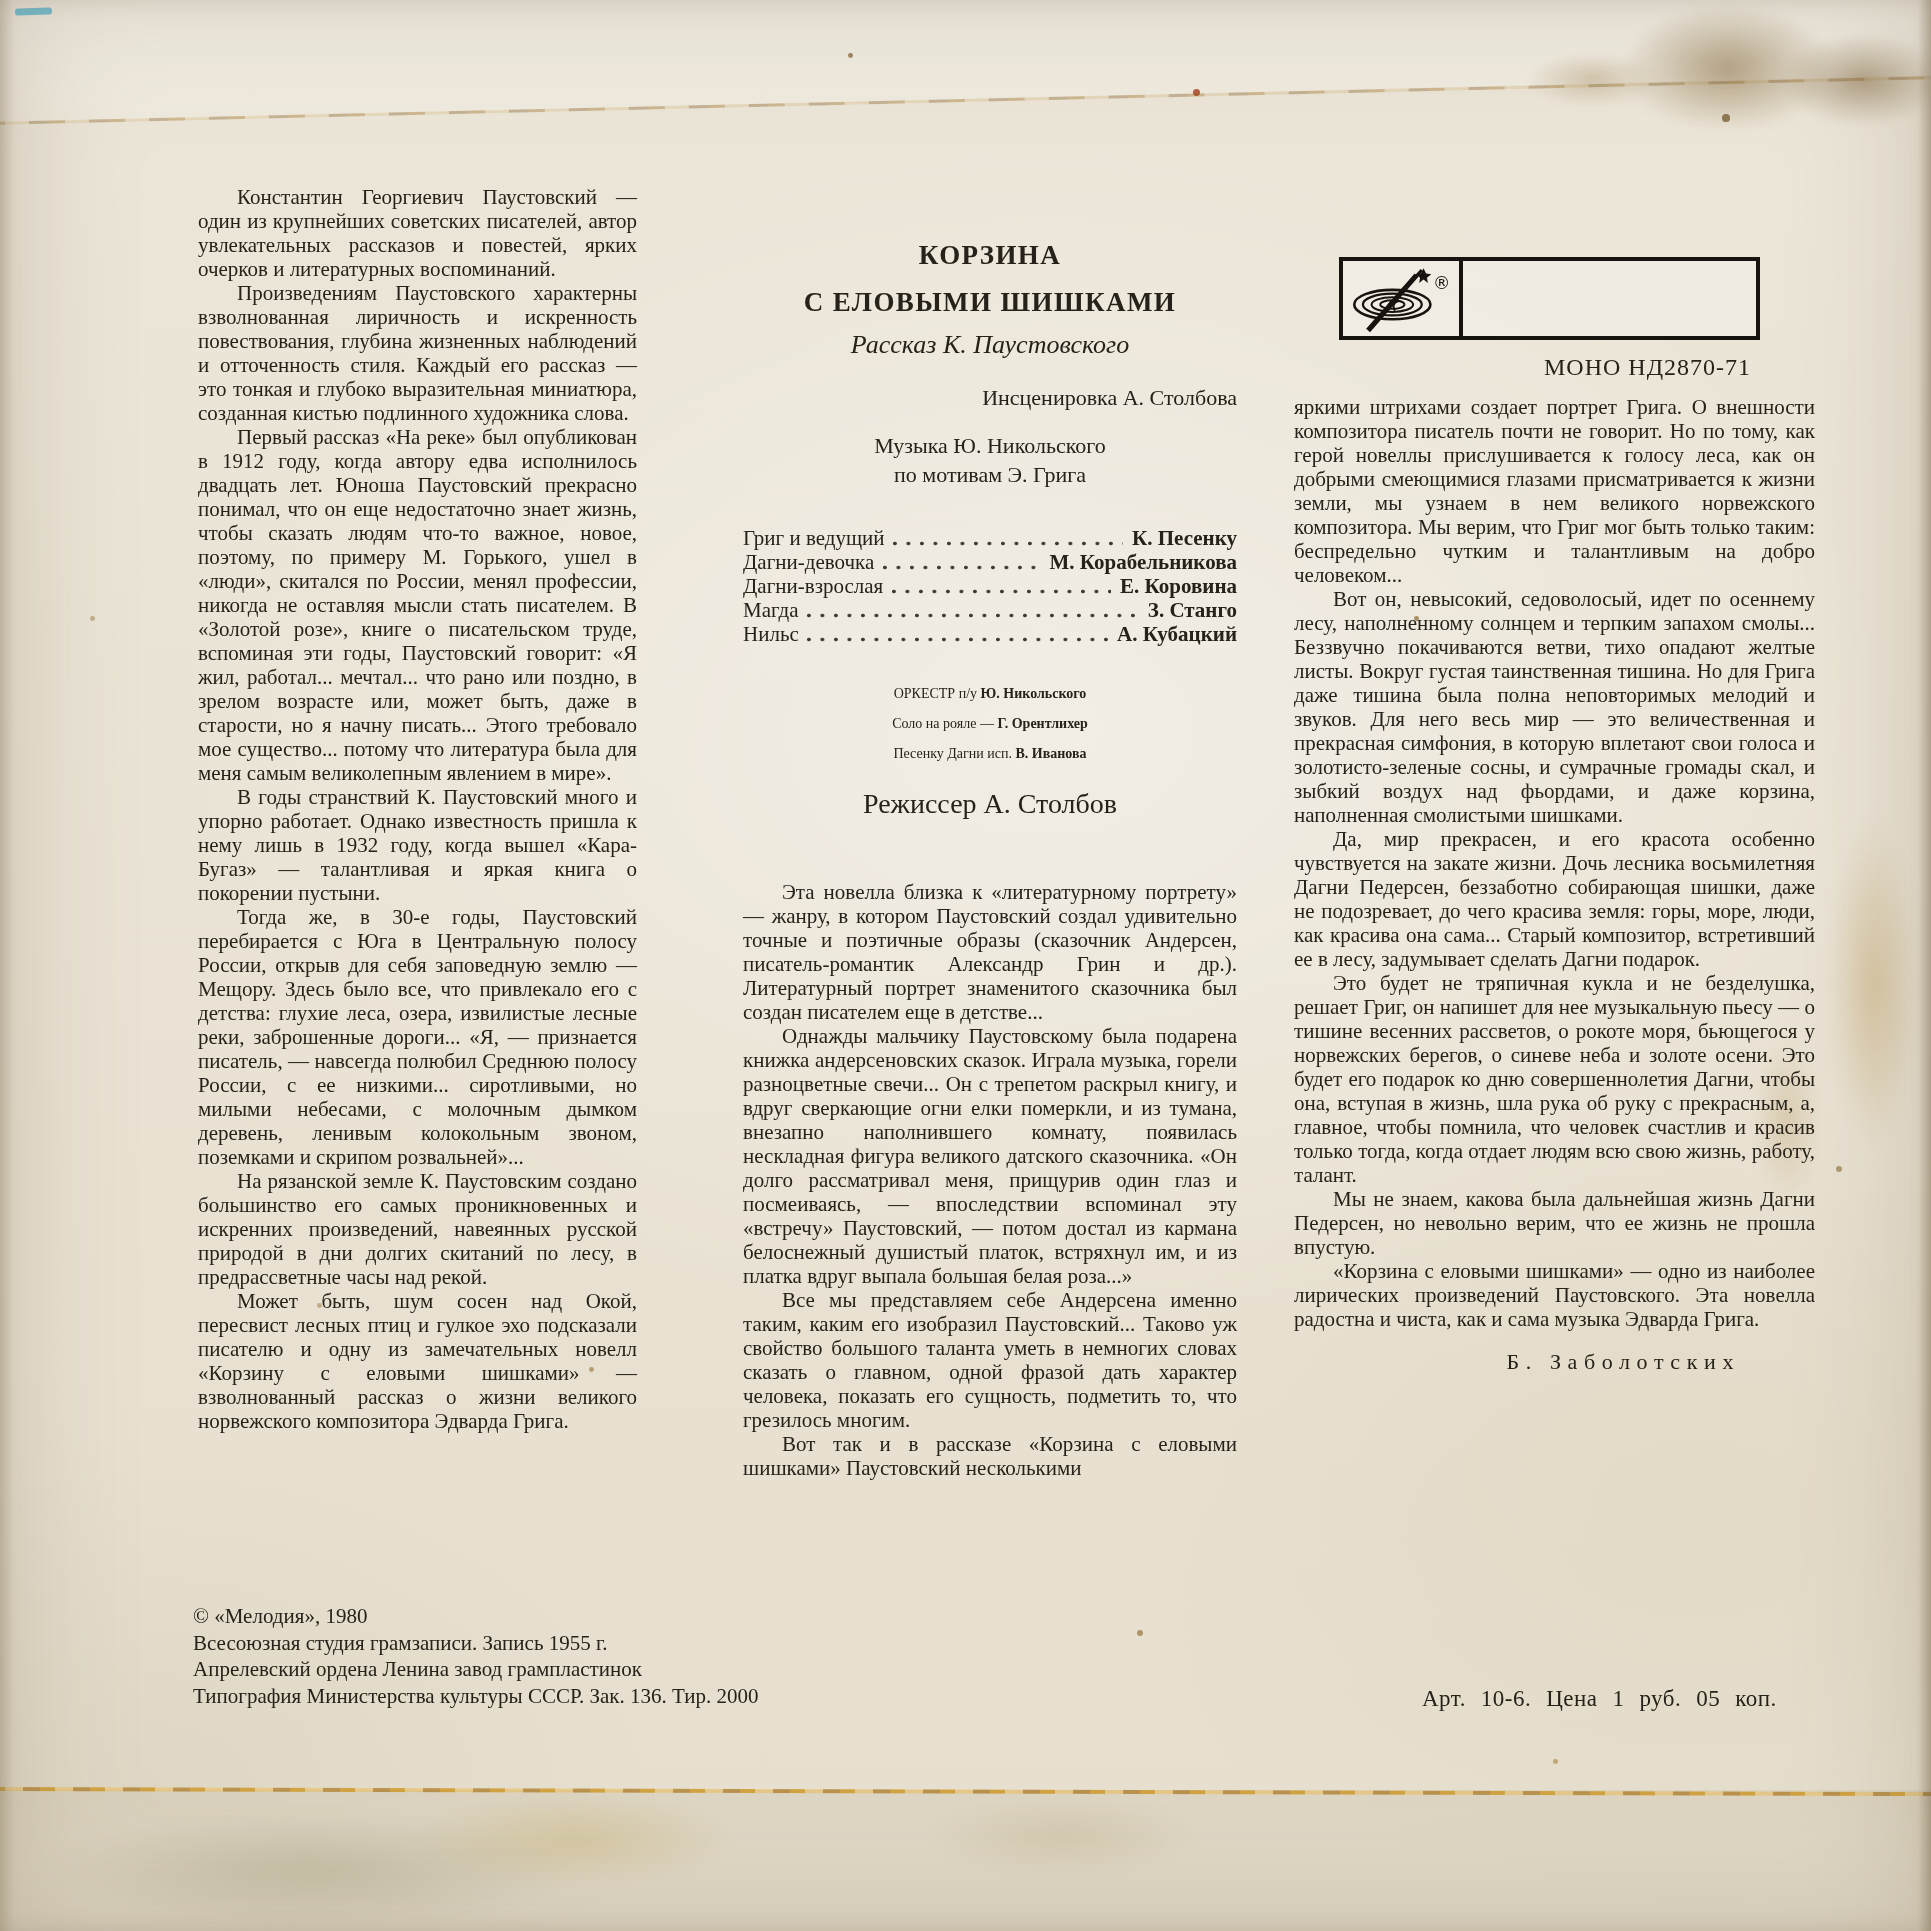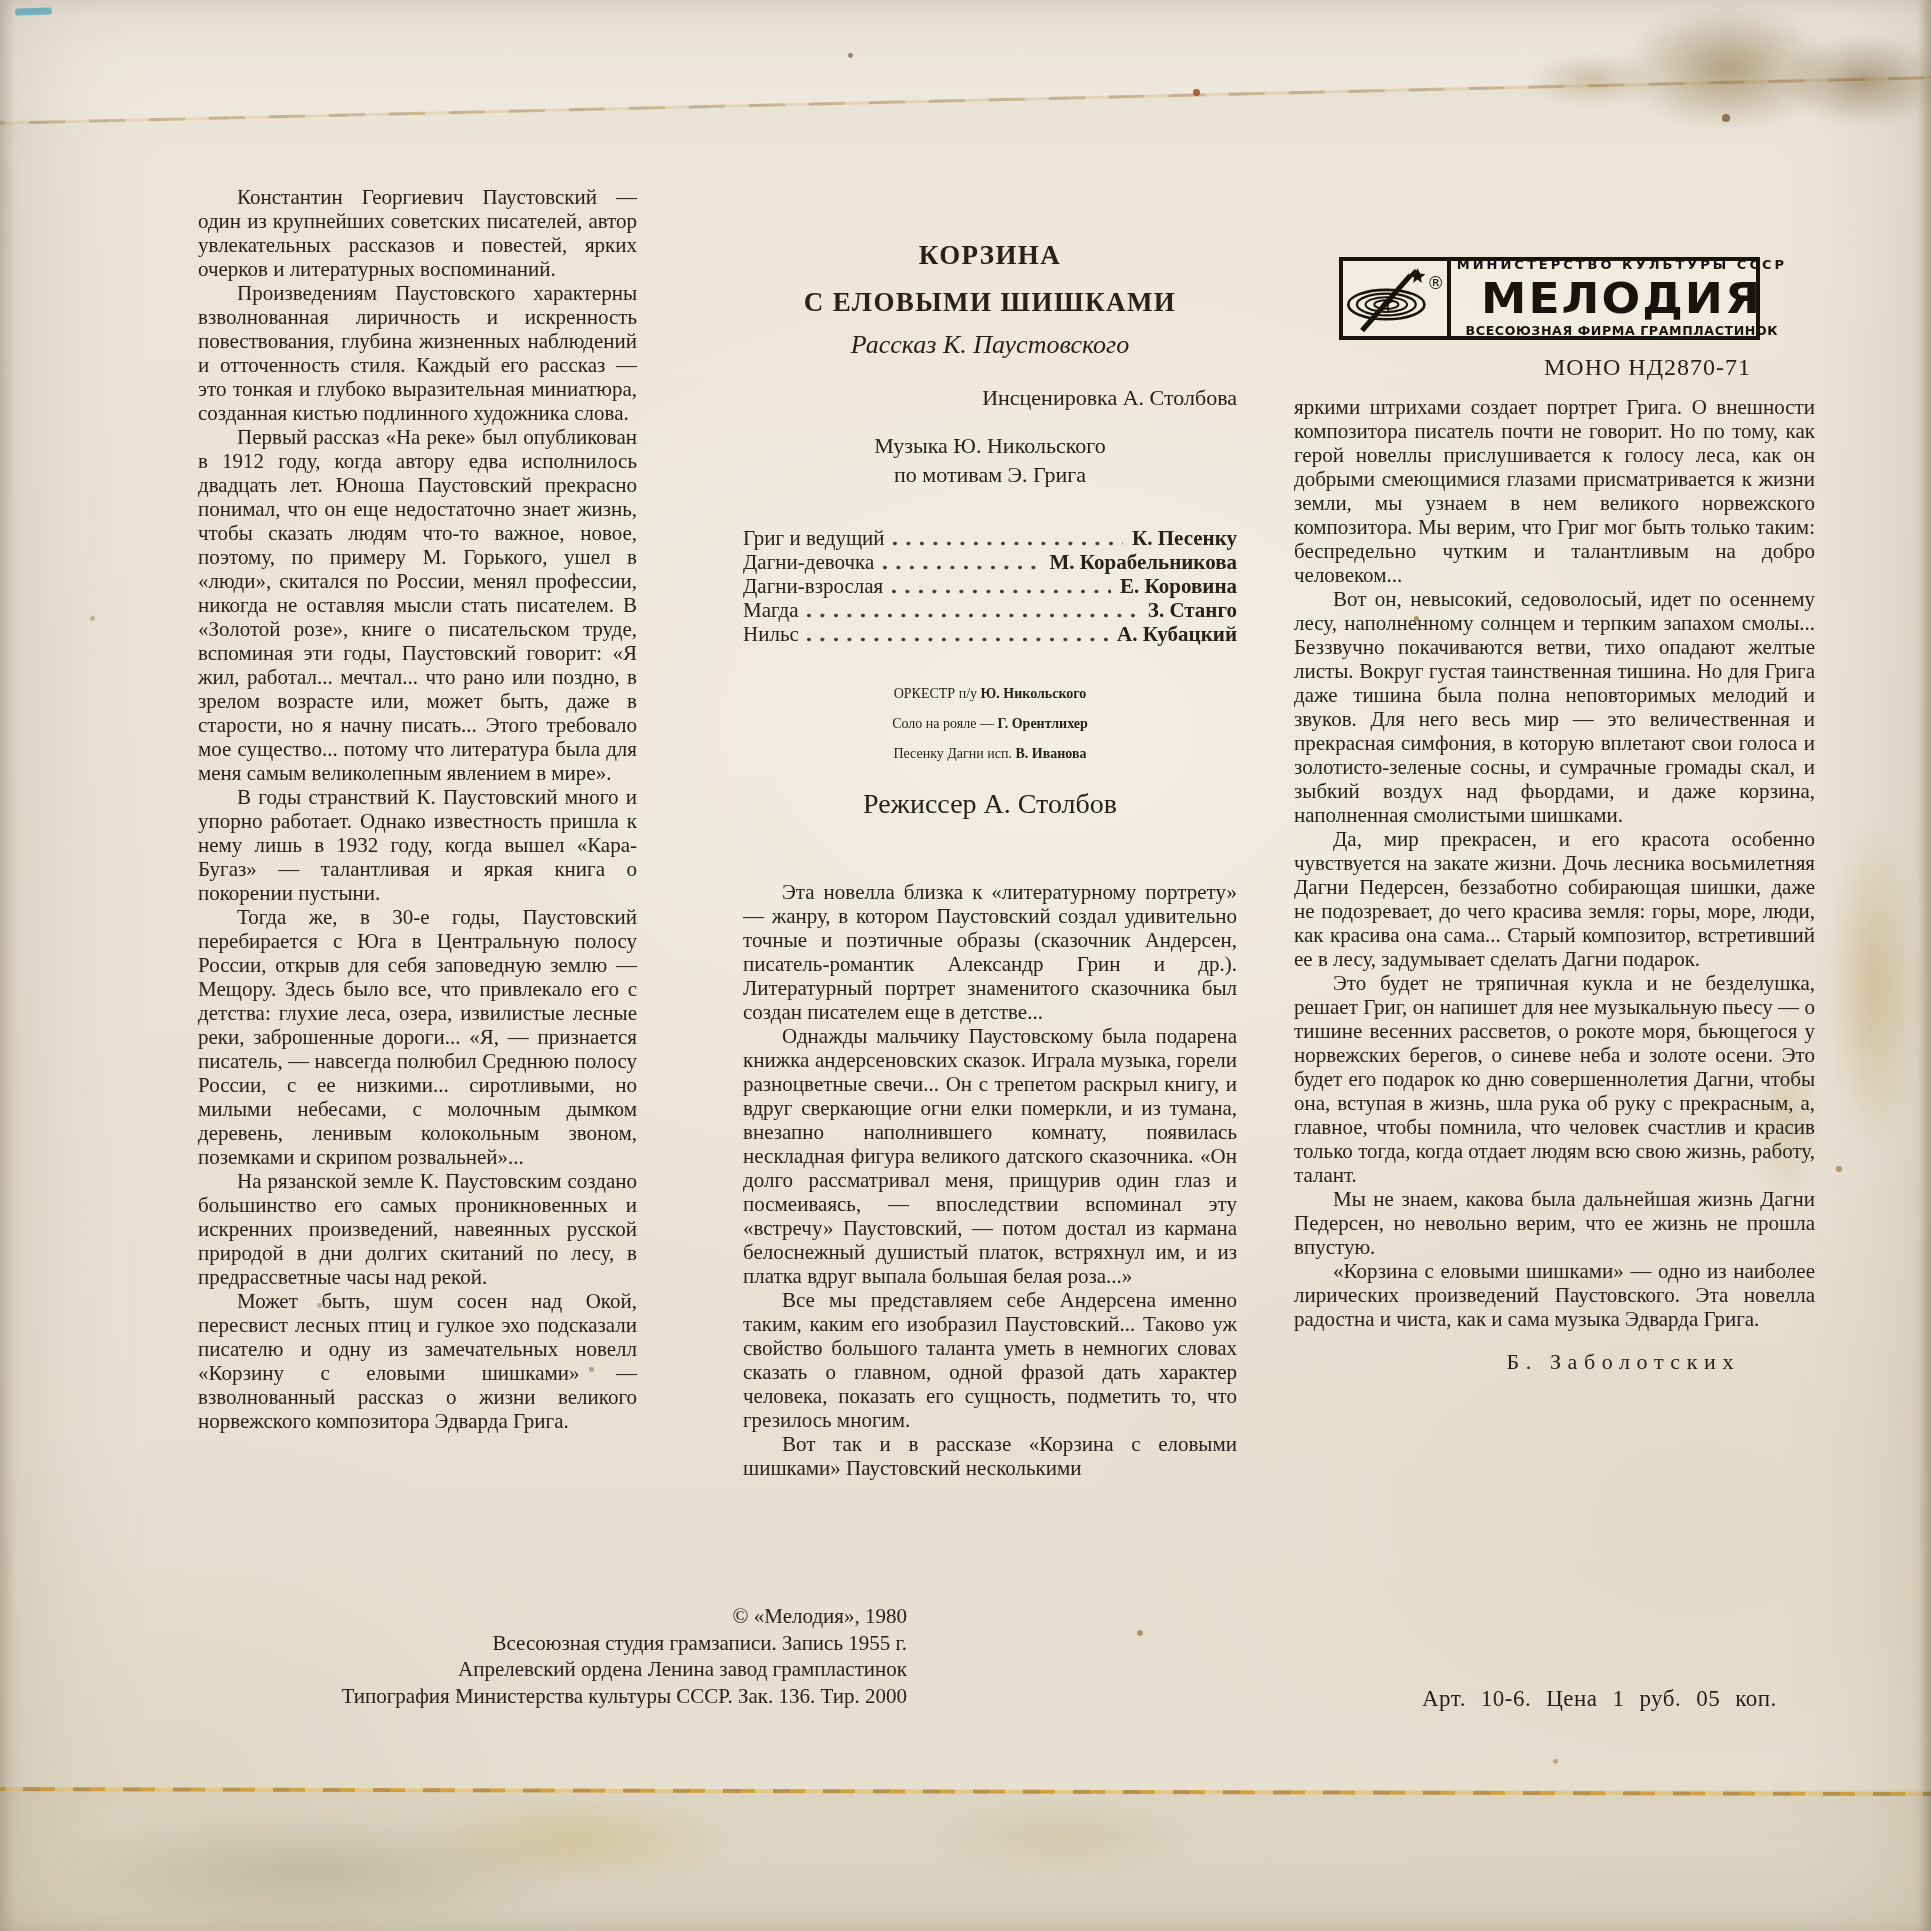--- a/index.html
+++ b/index.html
@@ -73,21 +73,21 @@
   .logo-textcell{flex:1;display:flex;flex-direction:column;justify-content:center;align-items:center;padding:1.9px 5.8px 3.9px;
     font-family:"DejaVu Sans","Liberation Sans",sans-serif;color:#171410;}
   .ministry{font-size:13px;font-weight:bold;letter-spacing:3px;white-space:nowrap;}
   .brand{font-size:43px;font-weight:bold;letter-spacing:1.9px;line-height:42px;transform:scaleX(1.06);white-space:nowrap;}
   .firm{font-size:12.6px;font-weight:bold;letter-spacing:0.6px;white-space:nowrap;}
   .mono-code{margin-top:14.5px;text-align:right;padding-right:64px;font-size:24px;letter-spacing:1px;}
   .right-body{margin-top:16.4px;}
   .byline{margin-top:19.3px;text-align:right;padding-right:75px;font-size:22px;letter-spacing:.30em;white-space:nowrap;}
 
   .imprint{position:absolute;left:193px;top:1603px;width:714px;font-size:21px;line-height:26.6px;}
-  .imprint div{white-space:nowrap;text-align:right;}
+  .imprint div{white-space:nowrap;}
   .price{position:absolute;left:1422px;top:1686px;font-size:23px;letter-spacing:0.5px;word-spacing:8.7px;white-space:nowrap;}
 </style>
 </head>
 <body>
 
 <div id="sleeve">
 
   <div class="overlay flap-top"></div>
   <div class="overlay crease-top"></div>
   <div class="overlay flap-bottom"></div>
@@ -184,25 +184,20 @@
             <ellipse cx="50" cy="48" rx="24" ry="8.5" stroke-width="2.4"></ellipse>
             <ellipse cx="50" cy="48" rx="14" ry="5" stroke-width="2.2"></ellipse>
             <path d="M44,52 q4,-11 13,-8 q-9,3 -4,11" stroke-width="2.4"></path>
             <path d="M22,78 L78,14" stroke-width="6"></path>
             <path d="M66,28 L84,8" stroke-width="3.5"></path>
           </g>
           <polygon points="86,6 89,12 95,13 90,17 91,23 86,19 81,23 82,17 77,13 83,12" fill="#171410"></polygon>
           <text x="97" y="30" font-size="20" font-family="DejaVu Sans, sans-serif" fill="#171410">®</text>
         </svg>
       </div>
-      <div class="logo-textcell">
-        <div class="ministry">МИНИСТЕРСТВО КУЛЬТУРЫ СССР</div>
-        <div class="brand">МЕЛОДИЯ</div>
-        <div class="firm">ВСЕСОЮЗНАЯ ФИРМА ГРАМПЛАСТИНОК</div>
-      </div>
     </div>
     <div class="mono-code">МОНО НД2870-71</div>
     <div class="right-body">
       <p class="noindent">яркими штрихами создает портрет Грига. О внешности композитора писатель почти не говорит. Но по тому, как герой новеллы прислушивается к голосу леса, как он добрыми смеющимися глазами присматривается к жизни земли, мы узнаем в нем великого норвежского композитора. Мы верим, что Григ мог быть только таким: беспредельно чутким и талантливым на добро человеком...</p>
       <p>Вот он, невысокий, седоволосый, идет по осеннему лесу, наполненному солнцем и терпким запахом смолы... Беззвучно покачиваются ветви, тихо опадают желтые листы. Вокруг густая таинственная тишина. Но для Грига даже тишина была полна неповторимых мелодий и звуков. Для него весь мир — это величественная и прекрасная симфония, в которую вплетают свои голоса и золотисто-зеленые сосны, и сумрачные громады скал, и зыбкий воздух над фьордами, и даже корзина, наполненная смолистыми шишками.</p>
       <p>Да, мир прекрасен, и его красота особенно чувствуется на закате жизни. Дочь лесника восьмилетняя Дагни Педерсен, беззаботно собирающая шишки, даже не подозревает, до чего красива земля: горы, море, люди, как красива она сама... Старый композитор, встретивший ее в лесу, задумывает сделать Дагни подарок.</p>
       <p>Это будет не тряпичная кукла и не безделушка, решает Григ, он напишет для нее музыкальную пьесу — о тишине весенних рассветов, о рокоте моря, бьющегося у норвежских берегов, о синеве неба и золоте осени. Это будет его подарок ко дню совершеннолетия Дагни, чтобы она, вступая в жизнь, шла рука об руку с прекрасным, а, главное, чтобы помнила, что человек счастлив и красив только тогда, когда отдает людям всю свою жизнь, работу, талант.</p>
       <p>Мы не знаем, какова была дальнейшая жизнь Дагни Педерсен, но невольно верим, что ее жизнь не прошла впустую.</p>
       <p>«Корзина с еловыми шишками» — одно из наиболее лирических произведений Паустовского. Эта новелла радостна и чиста, как и сама музыка Эдварда Грига.</p>
     </div>

